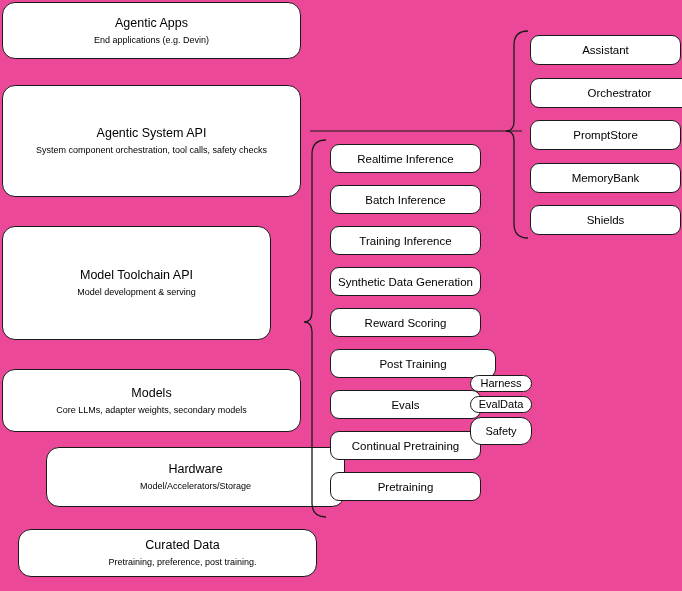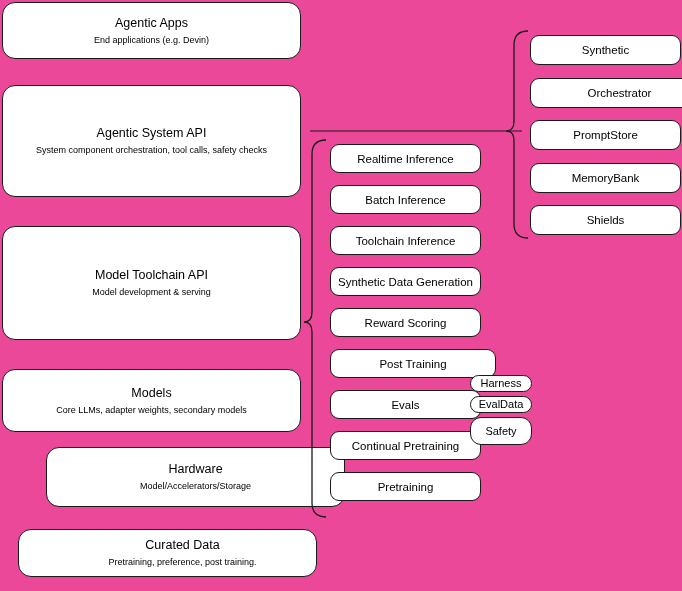--- a/index.html
+++ b/index.html
@@ -99,21 +99,21 @@
   <div class="layer-box" id="layer-0" style="left: 2px; top: 2px; width: 299px; height: 57px;">
     <div class="layer-title">Agentic Apps</div>
     <div class="layer-sub">End applications (e.g. Devin)</div>
   </div>
 
   <div class="layer-box" id="layer-1" style="left: 2px; top: 85px; width: 299px; height: 112px;">
     <div class="layer-title">Agentic System API</div>
     <div class="layer-sub">System component orchestration, tool calls, safety checks</div>
   </div>
 
-  <div class="layer-box" id="layer-2" style="left: 2px; top: 226px; width: 299px; height: 114px;">
+  <div class="layer-box" id="layer-2" style="left: 2px; top: 226px; width: 269px; height: 114px;">
     <div class="layer-title">Model Toolchain API</div>
     <div class="layer-sub">Model development &amp; serving</div>
   </div>
 
   <div class="layer-box" id="layer-3" style="left: 2px; top: 369px; width: 299px; height: 63px;">
     <div class="layer-title">Models</div>
     <div class="layer-sub">Core LLMs, adapter weights, secondary models</div>
   </div>
 
   <div class="layer-box" id="layer-4" style="left: 2px; top: 447px; width: 299px; height: 60px; margin-left: 44px;">
@@ -121,31 +121,31 @@
     <div class="layer-sub">Model/Accelerators/Storage</div>
   </div>
 
   <div class="layer-box" id="layer-5" style="left: 18px; top: 529px; width: 299px; height: 48px; padding-left: 30px;">
     <div class="layer-title">Curated Data</div>
     <div class="layer-sub">Pretraining, preference, post training.</div>
   </div>
 
   <div class="chip" id="tool-0" style="left: 330px; top: 144px; width: 151px; height: 29px;">Realtime Inference</div>
   <div class="chip" id="tool-1" style="left: 330px; top: 185px; width: 151px; height: 29px;">Batch Inference</div>
-  <div class="chip" id="tool-2" style="left: 330px; top: 226px; width: 151px; height: 29px;">Toolchain Inference</div>
+  <div class="chip" id="tool-2" style="left: 330px; top: 226px; width: 151px; height: 29px;">Training Inference</div>
   <div class="chip" id="tool-3" style="left: 330px; top: 267px; width: 151px; height: 29px;">Synthetic Data Generation</div>
   <div class="chip" id="tool-4" style="left: 330px; top: 308px; width: 151px; height: 29px;">Reward Scoring</div>
   <div class="chip" id="tool-5" style="left: 330px; top: 349px; width: 166px; height: 29px; border-radius: 9px;">Post Training</div>
   <div class="chip" id="tool-6" style="left: 330px; top: 390px; width: 151px; height: 29px;">Evals</div>
   <div class="chip" id="tool-7" style="left: 330px; top: 431px; width: 151px; height: 29px;">Continual Pretraining</div>
   <div class="chip" id="tool-8" style="left: 330px; top: 472px; width: 151px; height: 29px;">Pretraining</div>
 
   <div class="pill" id="pill-0" style="left: 470px; top: 375px; width: 62px; height: 17px;">Harness</div>
   <div class="pill" id="pill-1" style="left: 470px; top: 396px; width: 62px; height: 17px;">EvalData</div>
   <div class="pill" id="pill-2" style="left: 470px; top: 417px; width: 62px; height: 28px;">Safety</div>
 
-  <div class="chip" id="sys-0" style="left: 530px; top: 35px; width: 151px; height: 30px;">Synthetic</div>
+  <div class="chip" id="sys-0" style="left: 530px; top: 35px; width: 151px; height: 30px;">Assistant</div>
   <div class="chip" id="sys-1" style="left: 530px; top: 77.5px; width: 168px; height: 30px; padding-left: 11px;">Orchestrator</div>
   <div class="chip" id="sys-2" style="left: 530px; top: 120px; width: 151px; height: 30px;">PromptStore</div>
   <div class="chip" id="sys-3" style="left: 530px; top: 162.5px; width: 151px; height: 30px;">MemoryBank</div>
   <div class="chip" id="sys-4" style="left: 530px; top: 205px; width: 151px; height: 30px;">Shields</div>
 
 </div>
 
 </body></html>

